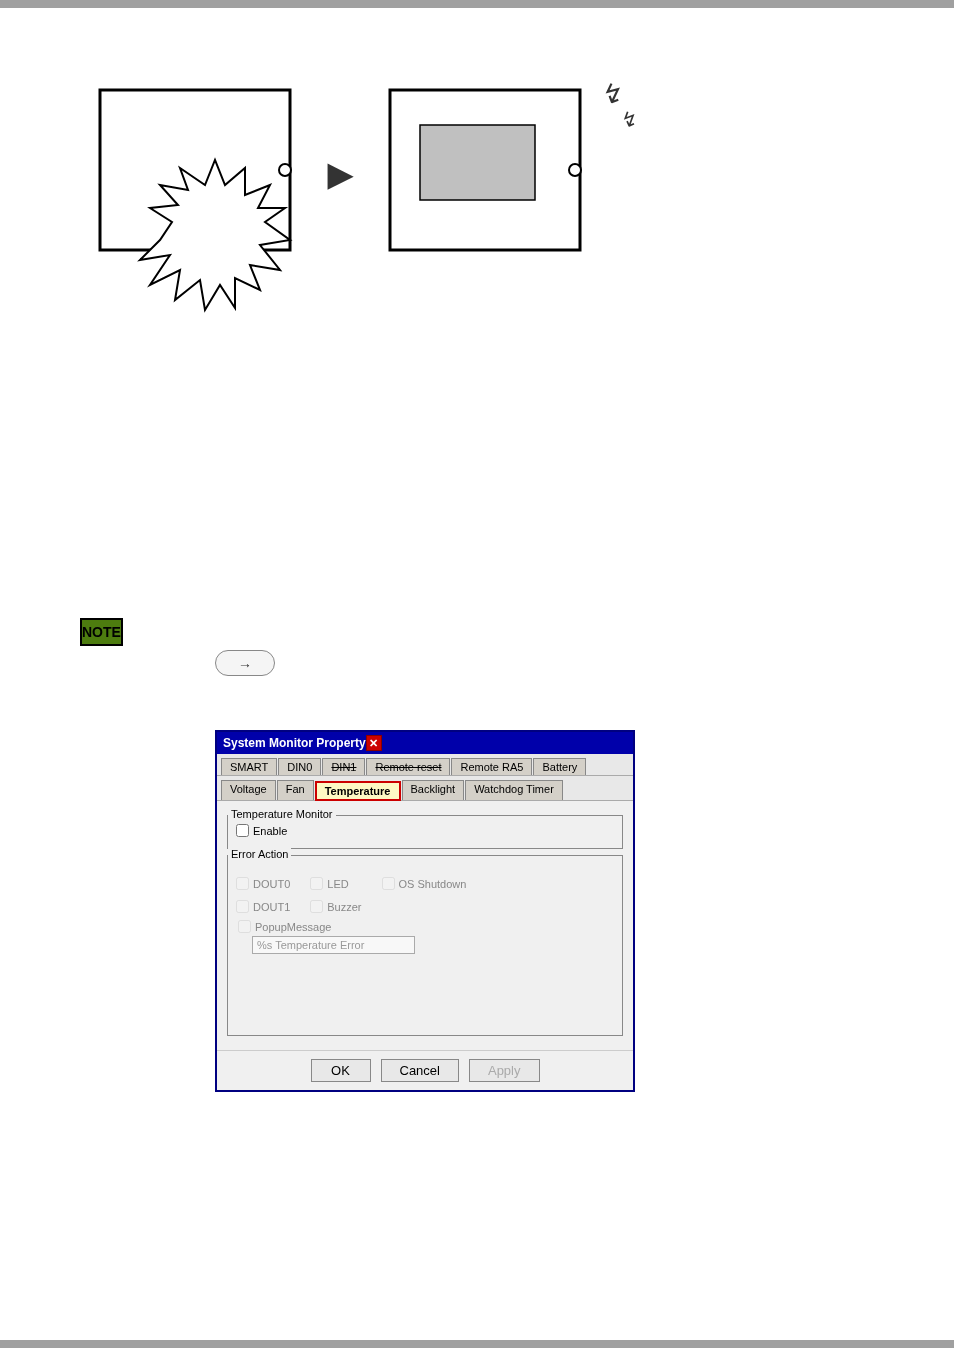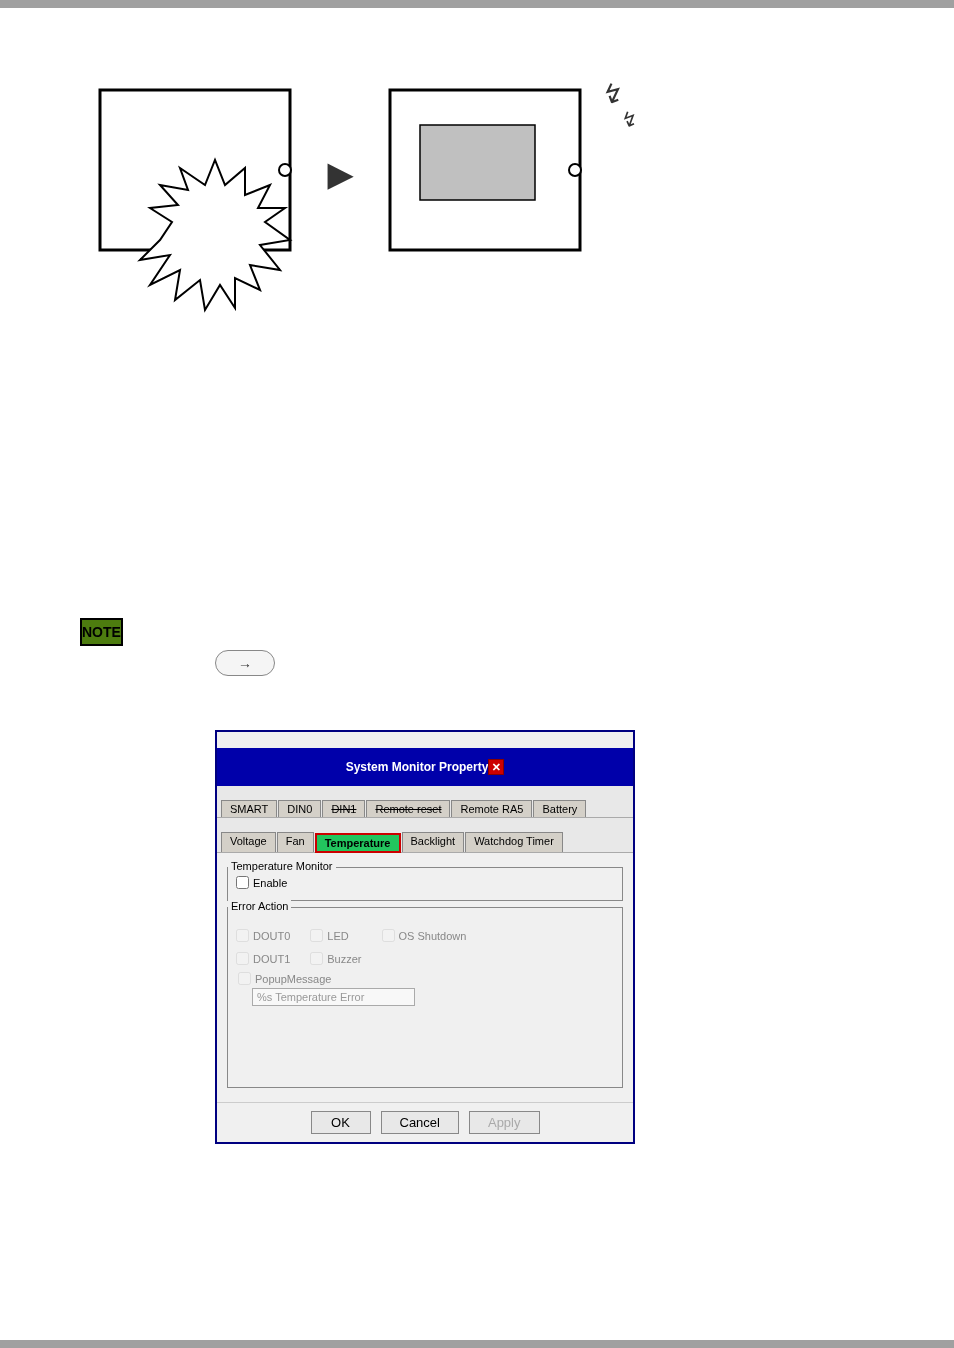--- a/index.html
+++ b/index.html
@@ -65,48 +65,47 @@
       left: 215px;
       width: 420px;
       background: #f0f0f0;
       border: 2px solid #000080;
       font-size: 11px;
     }
 
     .dialog-titlebar {
       background: #0000aa;
       color: white;
-      padding: 11px 6px;
+      padding: 3px 6px;
       display: flex;
       align-items: center;
-      justify-content: center;
+      justify-content: flex-start;
       font-size: 12px;
       font-weight: bold;
-      margin-top: 16px;
     }
 
     .dialog-close {
       background: #cc0000;
       color: white;
       border: 1px solid #880000;
       width: 16px;
       height: 16px;
       display: flex;
       align-items: center;
       justify-content: center;
       font-size: 11px;
       cursor: pointer;
     }
 
     .dialog-tabs {
       display: flex;
       flex-wrap: wrap;
       border-bottom: 1px solid #aaa;
       background: #e8e8e8;
-      padding: 12px 4px 0 4px;
+      padding: 2px 4px 0 4px;
       gap: 1px;
     }
 
     .tab {
       padding: 2px 8px;
       border: 1px solid #888;
       border-bottom: none;
       background: #d4d0c8;
       cursor: pointer;
       font-size: 11px;
@@ -269,21 +268,21 @@
     </div>
   </div>
 
   <div class="dialog-tabs" style="border-bottom: 1px solid #aaa;">
     <div class="tab">
       <span>Voltage</span>
     </div>
     <div class="tab">
       <span>Fan</span>
     </div>
-    <div class="tab highlighted active" style="border: 2px solid #cc0000; background:#22c55e; font-weight:bold; position:relative; top:1px;">
+    <div class="tab highlighted active" style="border: 2px solid #cc0000; background:#fef9c3; font-weight:bold; position:relative; top:1px;">
       <span>Temperature</span>
     </div>
     <div class="tab">
       <span>Backlight</span>
     </div>
     <div class="tab">
       <span>Watchdog Timer</span>
     </div>
   </div>
 

